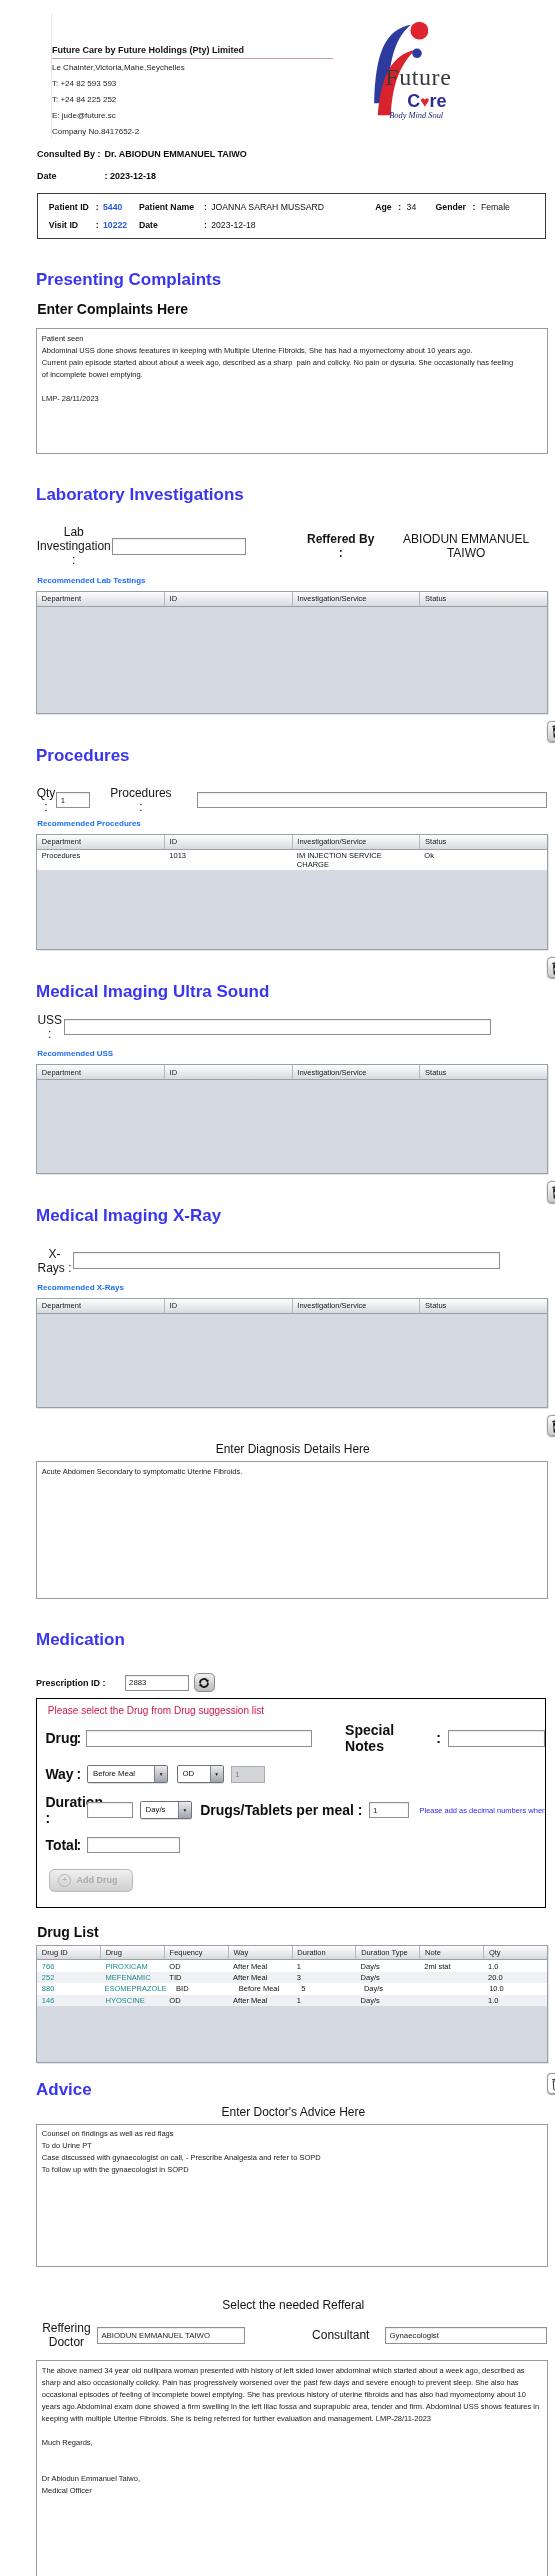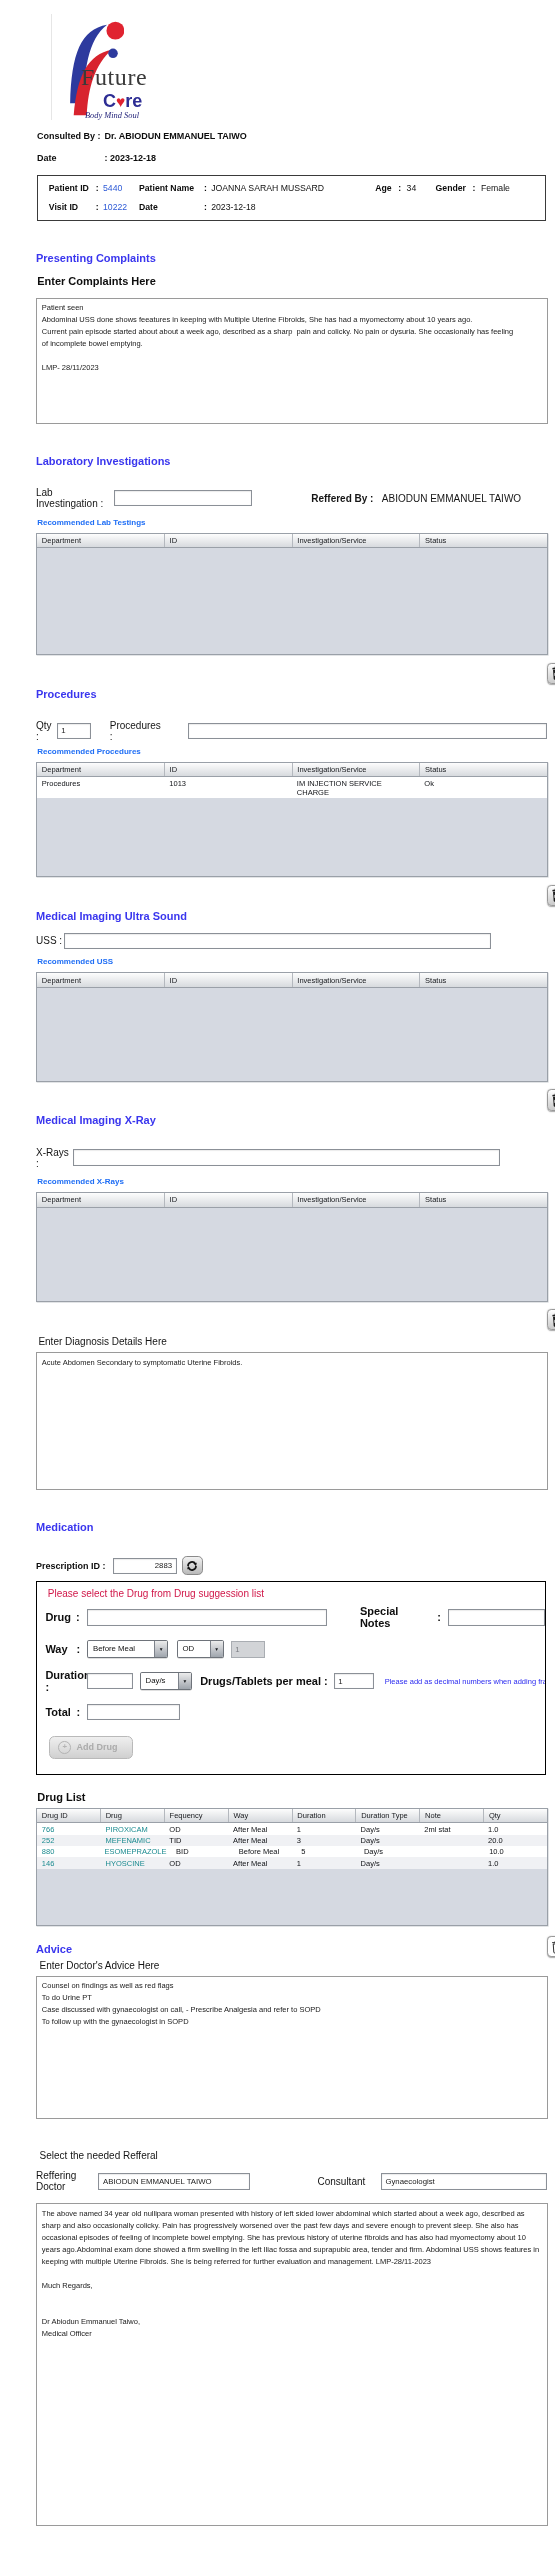--- a/index.html
+++ b/index.html
@@ -15,25 +15,25 @@
   .logo-care{position:absolute;left:51px;top:77px;font-size:18px;font-weight:bold;color:#2d2d94;}
   .logo-care .heart{color:#e02330;font-size:15.5px;}
   .logo-tagline{position:absolute;left:33px;top:97px;font-family:"Liberation Serif",serif;font-style:italic;font-size:8.4px;color:#23237a;white-space:nowrap;}
   .consult-block{margin:10.8px 0 0 37px;}
   .consult-line{font-size:9px;font-weight:bold;color:#0d0d0d;margin-bottom:12px;}
   .consult-line .lblw{display:inline-block;width:65px;}
   .patient-box{margin:6px 9.6px 0 37px;border:1.2px solid #3a3a3a;padding:7.2px 10.8px 8.4px 10.8px;}
   .p-row{display:flex;font-size:8.7px;margin-bottom:8.4px;align-items:baseline;}
   .p-row:last-child{margin-bottom:0;}
   .p-row b{font-weight:bold;color:#0c0c0c;}
-  .idval{color:#2d5ad6;font-weight:normal;}
-  .heading{font-size:11px;font-weight:bold;color:#3a36ee;letter-spacing:0px;}
+  .idval{color:#2d5ad6;font-weight:bold;}
+  .heading{font-size:17px;font-weight:bold;color:#3a36ee;letter-spacing:0px;}
   .sublink{color:#1f6ef5;font-weight:bold;font-size:8px;margin:8.4px 0 6px 1.2px;cursor:pointer;}
   .section{margin-left:36px;margin-right:9px;}
-  .lbl{font-size:10px;color:#151515;}
+  .lbl{font-size:12px;color:#151515;text-align:center;}
   .lbl.bold{font-weight:bold;}
   .tinput{border:0.6px solid #8b9097;height:14.3px;font-size:7.8px;padding:0 3.6px;box-shadow:inset 0 0.6px 1.2px rgba(0,0,0,.15);
     font-family:"Liberation Sans",sans-serif;color:#222;background:#fff;}
   .tarea{display:block;border:0.6px solid #9a9a9a;width:500px;font-family:"Liberation Sans",sans-serif;font-size:7.5px;
     color:#1a1a1a;padding:3.6px 4.8px;resize:none;line-height:1.6;overflow:hidden;}
   .h198{height:117px;} .h215{height:129px;} .h225{height:134px;} .h525{height:314px;}
   .gtable{border:0.6px solid #9aa0a8;width:510px;box-shadow:0.6px 0.6px 0 #cfd2d6;}
   .gt-head{display:flex;background:linear-gradient(#fdfdfd,#d7dade);border-bottom:0.6px solid #9aa0a8;}
   .gt-hcell{flex:1;padding:2.4px 4.8px;font-size:7.5px;color:#17191d;border-right:0.6px solid #b4b8be;}
   .gt-hcell:last-child{border-right:none;}
@@ -57,27 +57,35 @@
   .combo .val{padding:3px 4.8px 0 4.8px;font-size:7.8px;color:#111;flex:1;}
   .combo .btn{width:12px;background:linear-gradient(#ececec,#9fa5ad);border-left:0.6px solid #7d828a;display:flex;
     align-items:center;justify-content:center;font-size:4.8px;color:#16181c;}
   .dis-input{background:#d2d4d7;border:0.6px solid #a9adb2;color:#7a7d82;width:25px;height:15px;font-size:7.8px;padding:0 3.6px;}
   .blue-note{color:#2b2bf0;font-size:7.5px;white-space:nowrap;overflow:hidden;flex:1;margin-left:10.8px;}
   .add-drug{display:inline-flex;align-items:center;gap:5.4px;margin:15.5px 0 0 3.6px;padding:4.2px 14.3px 4.2px 8.4px;border-radius:5.4px;
     border:0.6px solid #b9b9b9;background:linear-gradient(#efefef,#d0d0d0);color:#ababab;font-weight:bold;font-size:9px;
     font-family:"Liberation Sans",sans-serif;}
   .add-drug .plus{width:10.8px;height:10.8px;border:1.2px solid #b3b3b3;border-radius:50%;display:flex;align-items:center;
     justify-content:center;font-size:7.8px;font-weight:bold;color:#b3b3b3;line-height:1;}
-  .bold-label{font-size:11px;font-weight:bold;color:#0e0e0e;}
+  .bold-label{font-size:14px;font-weight:bold;color:#0e0e0e;}
   .gap-top-lg{margin-top:31px;} .gap-top-md{margin-top:20.3px;} .gap-top-sm{margin-top:10.8px;}
 </style>
 </head>
 <body>
 
 <div class="letterhead">
+  <div class="lh-text">
+    <div class="company-name">Future Care by Future Holdings (Pty) Limited</div>
+    <div class="addr">Le Chainter,Victoria,Mahe,Seychelles</div>
+    <div class="addr">T: +24  82 593 593</div>
+    <div class="addr">T: +24  84 225 252</div>
+    <div class="addr">E: jude@future.sc</div>
+    <div class="addr">Company No.8417652-2</div>
+  </div>
   <div class="logo">
     <svg width="72" height="106" viewBox="0 0 120 178">
       <path d="M30 150 C32 66 48 26 92 18 C60 42 52 100 54 150 Z" fill="#2d3a9e"></path>
       <circle cx="106" cy="28" r="15" fill="#e02330"></circle>
       <path d="M36 170 C42 102 60 68 100 60 C72 84 60 124 58 170 Z" fill="#d8232e"></path>
       <circle cx="102" cy="66" r="8" fill="#2d3a9e"></circle>
     </svg>
     <span class="logo-future">Future</span>
     <span class="logo-care"><span>C</span><span class="heart">♥</span><span>re</span></span>
     <span class="logo-tagline">Body Mind Soul</span>
@@ -260,21 +268,21 @@
 
 <div class="section" style="margin-top:6px">
   <div class="lbl" style="margin:3.6px 0 4.8px 2.4px">Enter Diagnosis Details Here</div>
   <textarea class="tarea h215" spellcheck="false" style="">Acute Abdomen Secondary to symptomatic Uterine Fibroids.</textarea>
 </div>
 
 <div class="section gap-top-lg">
   <div class="heading">Medication</div>
   <div class="form-row" style="margin-top:23px">
     <span class="bold-label" style="font-size:9px">Prescription ID :</span>
-    <input class="tinput" style="width: 55px; margin-left: 7px; text-align: right;" value="2883">
+    <input class="tinput" style="width: 55px; margin-left: 19px;" value="2883">
     <button class="refresh-btn">
       <svg width="12" height="12" viewBox="0 0 24 24">
         <path d="M20 12 a8 8 0 0 1 -14.9 4" stroke="#141414" stroke-width="3.4" fill="none"></path>
         <path d="M4 12 a8 8 0 0 1 14.9 -4" stroke="#141414" stroke-width="3.4" fill="none"></path>
         <polygon points="2.4,18.6 9.2,17.4 4,11.4" fill="#141414"></polygon>
         <polygon points="21.6,5.4 14.8,6.6 20,12.6" fill="#141414"></polygon>
       </svg>
     </button>
   </div>
 

